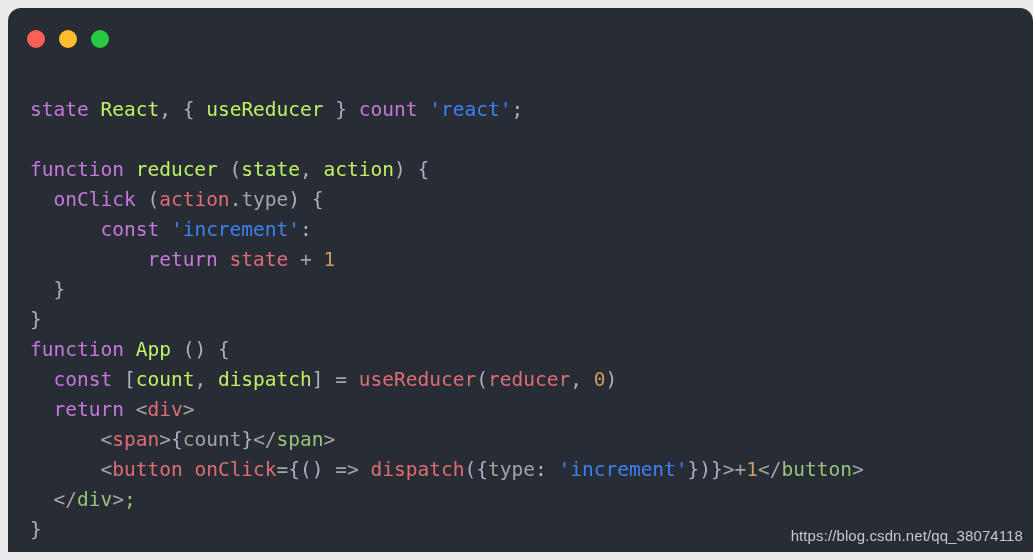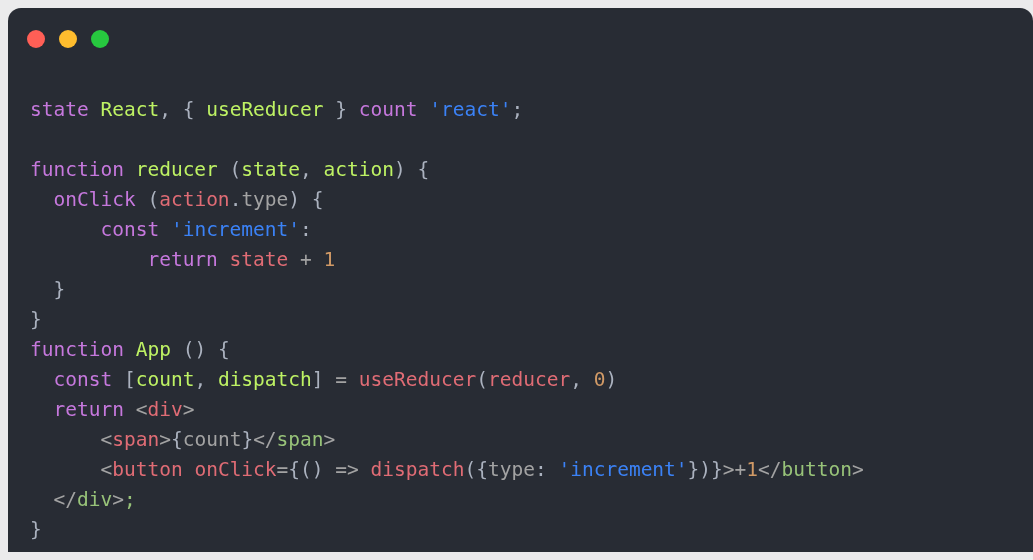--- a/index.html
+++ b/index.html
@@ -124,16 +124,17 @@
 <span><span class="tk-punc">}</span></span>
 <span><span class="tk-key">function</span> <span class="tk-fn">App</span> <span class="tk-punc">()</span> <span class="tk-punc">{</span></span>
 <span>  <span class="tk-key">const</span> <span class="tk-punc">[</span><span class="tk-fn">count</span><span class="tk-punc">,</span> <span class="tk-fn">dispatch</span><span class="tk-punc">]</span> <span class="tk-prop">=</span> <span class="tk-var">useReducer</span><span class="tk-punc">(</span><span class="tk-var">reducer</span><span class="tk-punc">,</span> <span class="tk-num">0</span><span class="tk-punc">)</span></span>
 <span>  <span class="tk-key">return</span> <span class="tk-prop">&lt;</span><span class="tk-var">div</span><span class="tk-prop">&gt;</span></span>
 <span>      <span class="tk-prop">&lt;</span><span class="tk-var">span</span><span class="tk-prop">&gt;</span><span class="tk-punc">{</span><span class="tk-prop">count</span><span class="tk-punc">}</span><span class="tk-prop">&lt;/</span><span class="tk-tagc">span</span><span class="tk-prop">&gt;</span></span>
 <span>      <span class="tk-prop">&lt;</span><span class="tk-var">button</span> <span class="tk-var">onClick</span><span class="tk-prop">=</span><span class="tk-punc">{</span><span class="tk-punc">()</span> <span class="tk-prop">=&gt;</span> <span class="tk-var">dispatch</span><span class="tk-punc">(</span><span class="tk-punc">{</span><span class="tk-prop">type</span><span class="tk-punc">:</span> <span class="tk-str">'increment'</span><span class="tk-punc">}</span><span class="tk-punc">)</span><span class="tk-punc">}</span><span class="tk-prop">&gt;</span><span class="tk-prop">+</span><span class="tk-num">1</span><span class="tk-prop">&lt;/</span><span class="tk-tagc">button</span><span class="tk-prop">&gt;</span></span>
 <span>  <span class="tk-prop">&lt;/</span><span class="tk-tagc">div</span><span class="tk-prop">&gt;</span><span class="tk-tagc">;</span></span>
 <span><span class="tk-punc">}</span></span></pre>
       </div>
 
+    <div class="watermark">https://blog.csdn.net/qq_38074118</div>
 
   </div>
 
 </div>
 
 </body></html>

